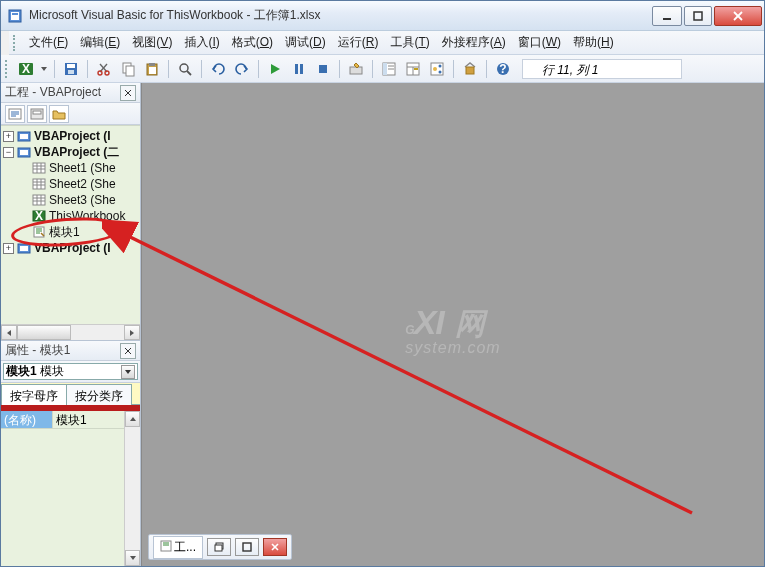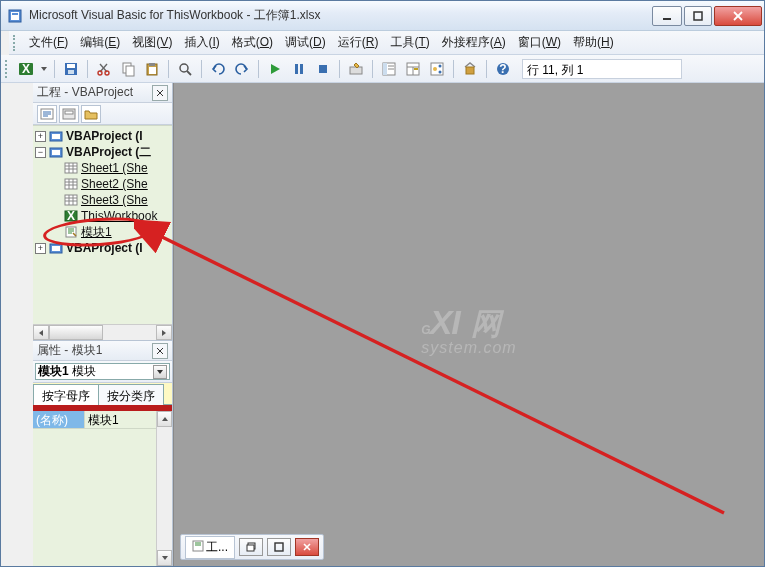--- a/index.html
+++ b/index.html
@@ -22,40 +22,40 @@
 .menubar .grip { width: 6px; height: 16px; border-left: 2px dotted #8aa; margin-right: 4px; }
 .menubar .mitem { padding: 2px 6px; cursor: pointer; color: #222; }
 .menubar .mitem u { text-decoration: underline; }
 
 
 .toolbar { height: 28px; background: linear-gradient(#f6f8fb,#e9eef6); display: flex; align-items: center; padding: 0 4px; border-bottom: 1px solid #c9d4e3; gap: 2px; }
 .toolbar .grip { width: 6px; height: 18px; border-left: 2px dotted #8aa; margin-right: 2px; }
 .tbtn { width: 22px; height: 22px; display: flex; align-items: center; justify-content: center; border: 1px solid transparent; border-radius: 2px; cursor: pointer; }
 .tsep { width: 1px; height: 18px; background: #b8c4d4; margin: 0 3px; }
 .tdrop { width: 10px; display:flex; align-items:center; justify-content:center; }
-.status-field { margin-left: 6px; padding: 2px 4px; border: 1px solid #c7d0dd; background: #fff; min-width: 160px; height: 20px; line-height: 16px; }
-
-
-.body-row { flex: 1; display: flex; min-height: 0; margin-left: 32px; }
+.status-field { margin-left: 6px; padding: 2px 19px; border: 1px solid #c7d0dd; background: #fff; min-width: 160px; height: 20px; line-height: 16px; font-style: italic; }
+
+
+.body-row { flex: 1; display: flex; min-height: 0; }
 
 
 .project-pane { width: 140px; display: flex; flex-direction: column; border-right: 1px solid #b8c4d4; background: #eef3ea; }
 .pane-title { height: 20px; display: flex; align-items: center; background: linear-gradient(#f7f9fc,#e6ecf4); padding: 0 4px; border-bottom: 1px solid #c7d0dd; }
 .pane-title span { flex: 1; color: #444; }
 .pane-title .xbtn { width: 16px; height: 16px; display: flex; align-items: center; justify-content: center; border: 1px solid #9aa; cursor: pointer; background: #f5f7fa; }
 .pane-toolbar { height: 22px; display: flex; align-items: center; padding: 2px 4px; gap: 2px; background: linear-gradient(#f6f8fb,#e9eef6); border-bottom: 1px solid #c7d0dd; }
 .pane-toolbar .pbtn { width: 20px; height: 18px; border: 1px solid #b8c4d4; background: #fff; display:flex; align-items:center; justify-content:center; cursor:pointer; }
 .treewrap { flex: 1; min-height: 0; background: #e9f2df; border-top: 1px solid #cfd8c7; overflow: hidden; position: relative; }
 .tree { padding: 2px 0 2px 2px; white-space: nowrap; }
 .trow { display: flex; align-items: center; height: 16px; line-height: 16px; }
 .exp { width: 11px; height: 11px; border: 1px solid #7a7a7a; background: #fff; display: flex; align-items: center; justify-content: center; font-size: 9px; line-height: 9px; margin-right: 2px; cursor: pointer; color:#333;}
 .ticon { width: 16px; height: 14px; display: flex; align-items: center; justify-content: center; margin-right: 2px; }
 .trow .lbl { color: #111; }
 .trow .lbl b { font-weight: bold; }
-.indent2 { padding-left: 28px; text-decoration: underline; }
+.indent2 { padding-left: 28px; }
 .tree-scroll-h { height: 16px; background: #e9e9e9; border-top: 1px solid #ccc; display: flex; position: absolute; bottom: 0; left: 0; right: 0;}
 .tree-scroll-h .arr { width: 16px; background: linear-gradient(#fdfdfd,#e0e0e0); border: 1px solid #bbb; display:flex;align-items:center;justify-content:center; cursor:pointer;}
 .tree-scroll-h .track { flex: 1; background: #efefef; position: relative; }
 .tree-scroll-h .thumb { position: absolute; left: 0; top: 0; bottom: 0; width: 50%; background: linear-gradient(#fdfdfd,#d8d8d8); border: 1px solid #bbb; }
 
 
 .red-circle { position: absolute; left: 10px; top: 92px; width: 112px; height: 28px; border: 3px solid #d62121; border-radius: 50%; pointer-events: none; transform: rotate(-4deg);}
 .red-arrow { position: absolute; pointer-events: none; }
 
 

